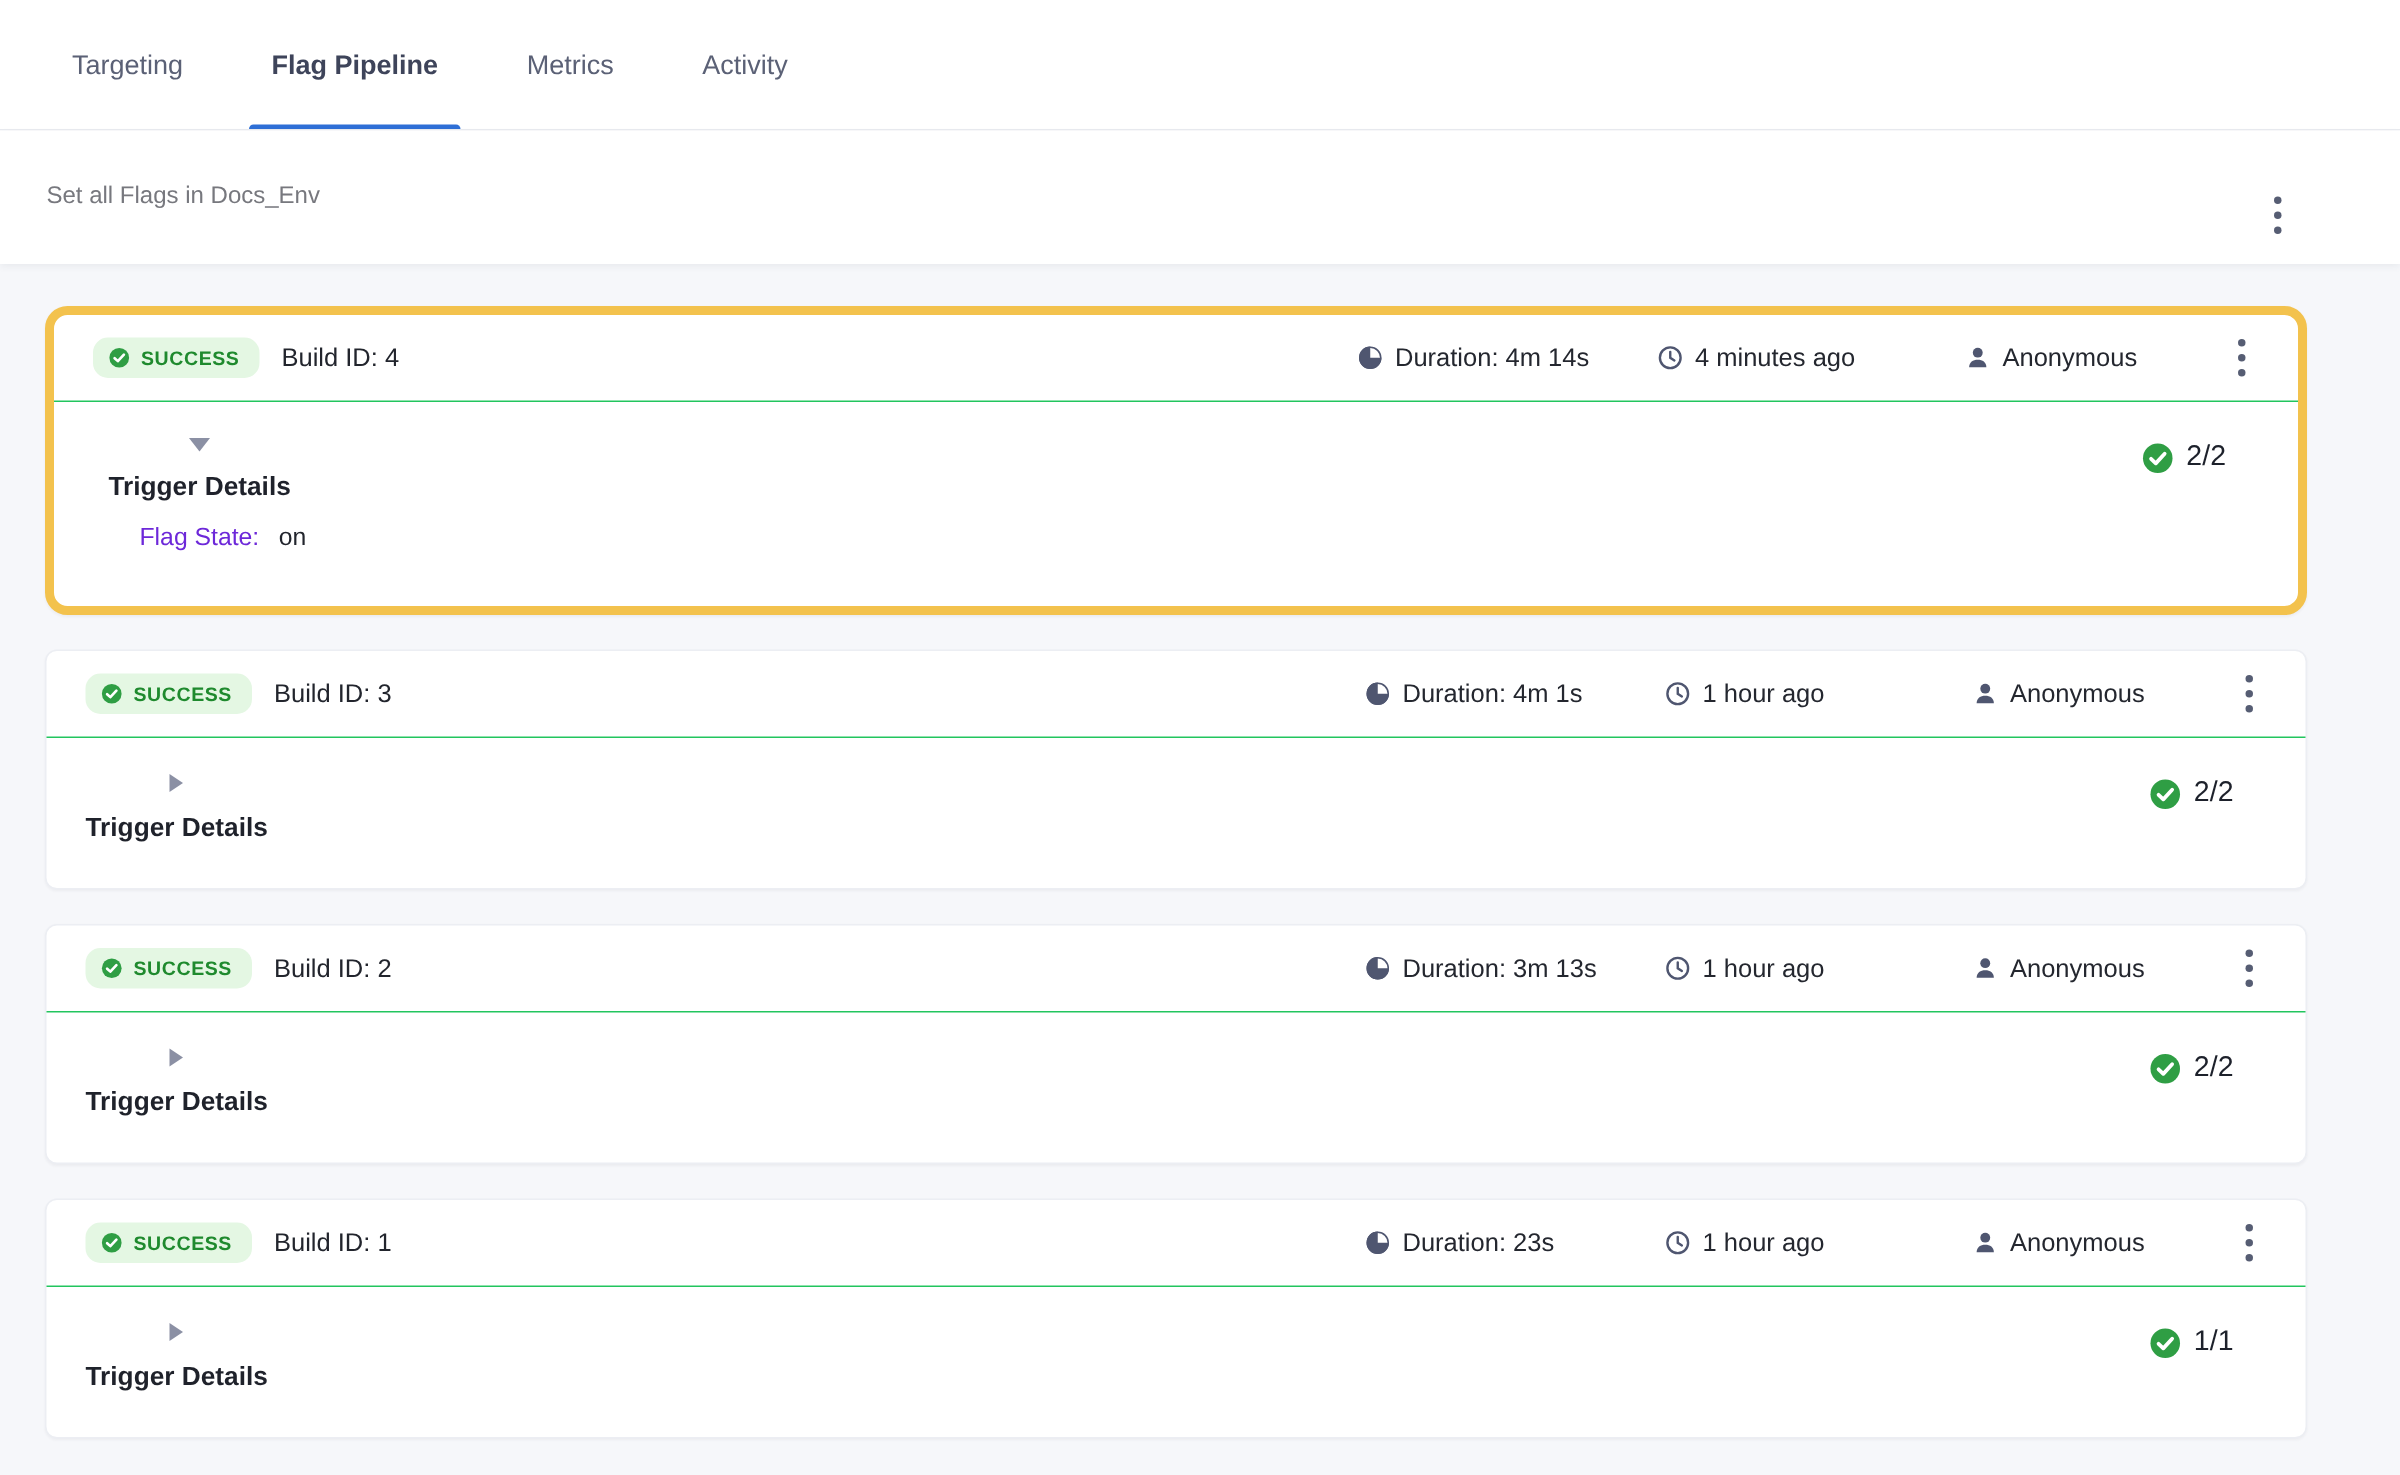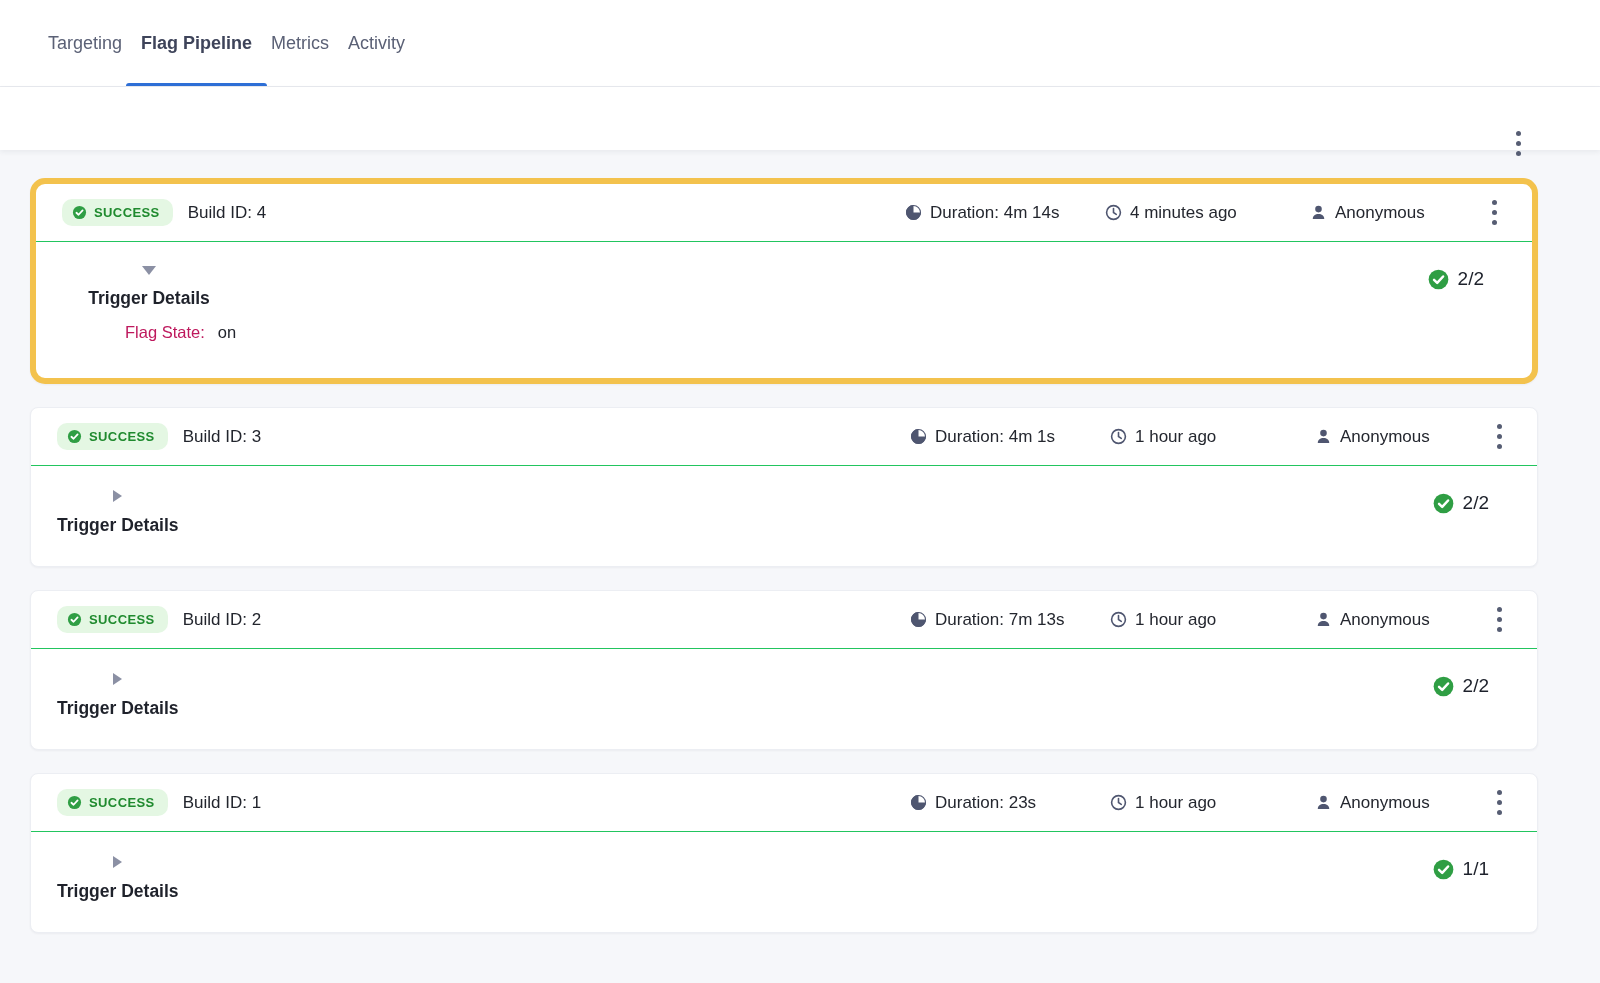--- a/index.html
+++ b/index.html
@@ -1,21 +1,21 @@
 <!DOCTYPE html>
 <html><head>
 <meta charset="utf-8">
 <style>
   * { margin:0; padding:0; box-sizing:border-box; }
   html,body { width:1600px; height:983px; overflow:hidden; }
   body { font-family:"Liberation Sans", sans-serif; background:#f6f7fa; color:#22252d; }
 
   
   .tabbar { height:87px; background:#fff; display:flex; align-items:stretch;
-            padding-left:48px; gap:19px; border-bottom:1px solid #e8eaef; }
+            padding-left:48px; gap:59px; border-bottom:1px solid #e8eaef; }
   .tab { display:flex; align-items:center; font-size:18px; color:#5b6176;
          position:relative; cursor:pointer; }
   .tab.active { color:#3e445a; font-weight:bold; }
   .tab.active::after { content:""; position:absolute; left:-15px; right:-15px; bottom:0;
          height:3px; background:#2e6fd6; border-radius:3px 3px 0 0; }
 
   
   .page-header { background:#fff; padding:27px 30px 36px 30px; position:relative;
                  box-shadow:0 2px 5px rgba(40,50,70,0.07); }
   .title-row { display:flex; align-items:center; gap:10px; }
@@ -52,36 +52,37 @@
   .card-body { padding:24px 48px 30px 26px; display:flex; align-items:flex-start;
                justify-content:space-between; }
   .trigger-col { display:flex; flex-direction:column; }
   .trigger-row { display:flex; align-items:center; gap:13px; cursor:pointer;flex-direction:column; }
   .caret-right { width:0; height:0; border-top:6px solid transparent; border-bottom:6px solid transparent;
                  border-left:9px solid #8b90a4; }
   .caret-down  { width:0; height:0; border-left:7px solid transparent; border-right:7px solid transparent;
                  border-top:9px solid #8b90a4; }
   .trigger-label { font-size:17.5px; font-weight:bold; color:#1f222b; }
   .flag-state { margin:14px 0 6px 31px; font-size:16.5px; display:flex; gap:13px; }
-  .flag-state .fs-label { color:#be185d;margin-left:32px; }
+  .flag-state .fs-label { color:#6d28d9; }
   .flag-state .fs-value { color:#22252d; }
   .steps { display:flex; align-items:center; gap:9px; margin-top:2px; }
   .steps span { font-size:19px; color:#1d212b; }
 </style>
 </head>
 <body>
 
 <div class="tabbar">
   <div class="tab">Targeting</div>
   <div class="tab active">Flag Pipeline</div>
   <div class="tab">Metrics</div>
   <div class="tab">Activity</div>
 </div>
 
 <div class="page-header">
+  <div class="page-subtitle">Set all Flags in Docs_Env</div>
   <button class="kebab-btn header-kebab">
     <i></i>
       <i></i>
       <i></i>
   </button>
 </div>
 
 <div class="content">
 
   <div class="card highlighted">
@@ -207,21 +208,21 @@
           </svg>
         <span>SUCCESS</span>
       </div>
       <span class="build-id">Build ID: 2</span>
       <div class="meta">
         <div class="meta-item m-duration">
           <svg width="17" height="17" viewBox="0 0 16 16">
               <path d="M8 8 L15 8 A7 7 0 1 1 8 1 Z" fill="#4f5670"></path>
               <circle cx="8" cy="8" r="6.6" fill="none" stroke="#4f5670" stroke-width="1"></circle>
             </svg>
-          <span>Duration: 7m 13s</span>
+          <span>Duration: 3m 13s</span>
         </div>
         <div class="meta-item m-time">
           <svg width="17" height="17" viewBox="0 0 16 16">
               <circle cx="8" cy="8" r="6.5" fill="none" stroke="#4f5670" stroke-width="1.5"></circle>
               <path d="M8 4.3 V8 L10.6 9.7" stroke="#4f5670" stroke-width="1.5" fill="none" stroke-linecap="round"></path>
             </svg>
           <span>1 hour ago</span>
         </div>
         <div class="meta-item m-user">
           <svg width="17" height="17" viewBox="0 0 16 16">

